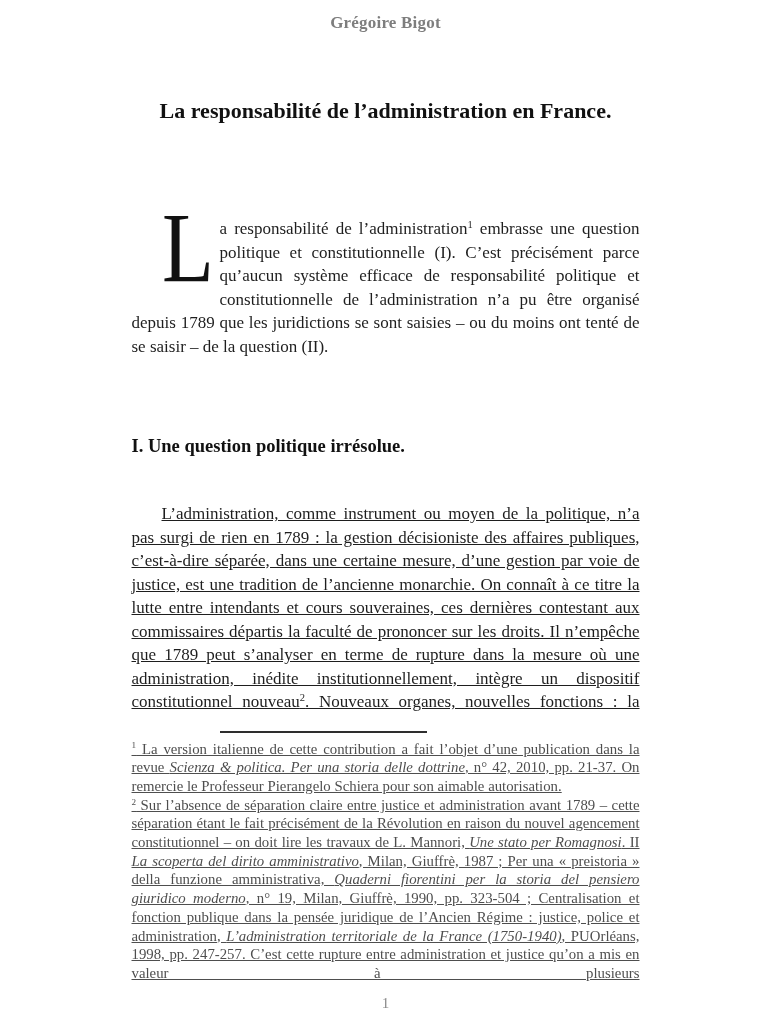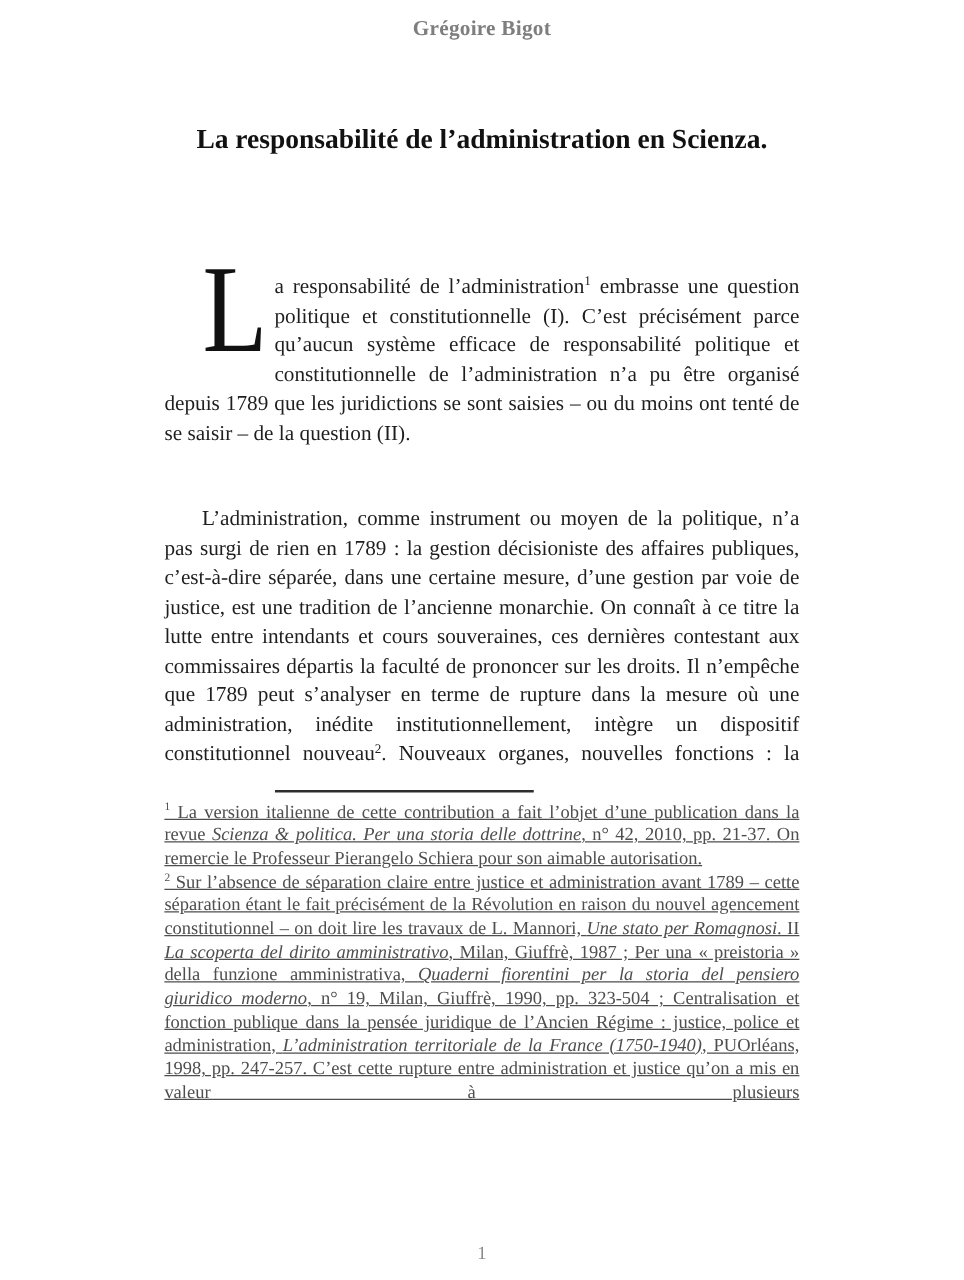--- a/index.html
+++ b/index.html
@@ -54,20 +54,21 @@
     font-weight: bold;
     color: #111111;
   }
   .para {
     margin-top: 45px;
     font-size: 17px;
     line-height: 23.5px;
     text-align: justify;
     text-align-last: justify;
     text-indent: 30px;
+    text-decoration: underline;
   }
   sup.fnref {
     font-size: 0.62em;
     line-height: 0;
     position: relative;
     top: -0.55em;
     vertical-align: baseline;
   }
   .fn-rule {
     margin-top: 5px;
@@ -97,29 +98,30 @@
   }
 </style>
 </head>
 <body>
 
 <div class="page">
 
   <div class="author">Grégoire Bigot</div>
 
   <div class="title-block">
-    <div>La responsabilité de l’administration en Scienza.</div>
+    <div>La responsabilité de l’administration en France.</div>
   </div>
 
   <p class="intro">
     <span class="dropcap">L</span>
     <span class="dropcap-spacer"></span>
     <span>a responsabilité de l’administration</span><sup class="fnref">1</sup><span> embrasse une question politique et constitutionnelle (I). C’est précisément parce qu’aucun système efficace de responsabilité politique et constitutionnelle de l’administration n’a pu être organisé depuis 1789 que les juridictions se sont saisies – ou du moins ont tenté de se saisir – de la question (II).</span>
   </p>
 
+  <h2 class="section-heading">I. Une question politique irrésolue.</h2>
 
   <p class="para">
     <span>L’administration, comme instrument ou moyen de la politique, n’a pas surgi de rien en 1789 : la gestion décisioniste des affaires publiques, c’est-à-dire séparée, dans une certaine mesure, d’une gestion par voie de justice, est une tradition de l’ancienne monarchie. On connaît à ce titre la lutte entre intendants et cours souveraines, ces dernières contestant aux commissaires départis la faculté de prononcer sur les droits. Il n’empêche que 1789 peut s’analyser en terme de rupture dans la mesure où une administration, inédite institutionnellement, intègre un dispositif constitutionnel nouveau</span><sup class="fnref">2</sup><span>. Nouveaux organes, nouvelles fonctions : la</span>
   </p>
 
   <div class="fn-rule"></div>
 
   <div class="footnotes">
     <p class="footnote">
       <sup class="fnref">1</sup><span> La version italienne de cette contribution a fait l’objet d’une publication dans la revue </span><span class="it">Scienza &amp; politica. Per una storia delle dottrine</span><span>, n° 42, 2010, pp. 21-37. On remercie le Professeur Pierangelo Schiera pour son aimable autorisation.</span>

